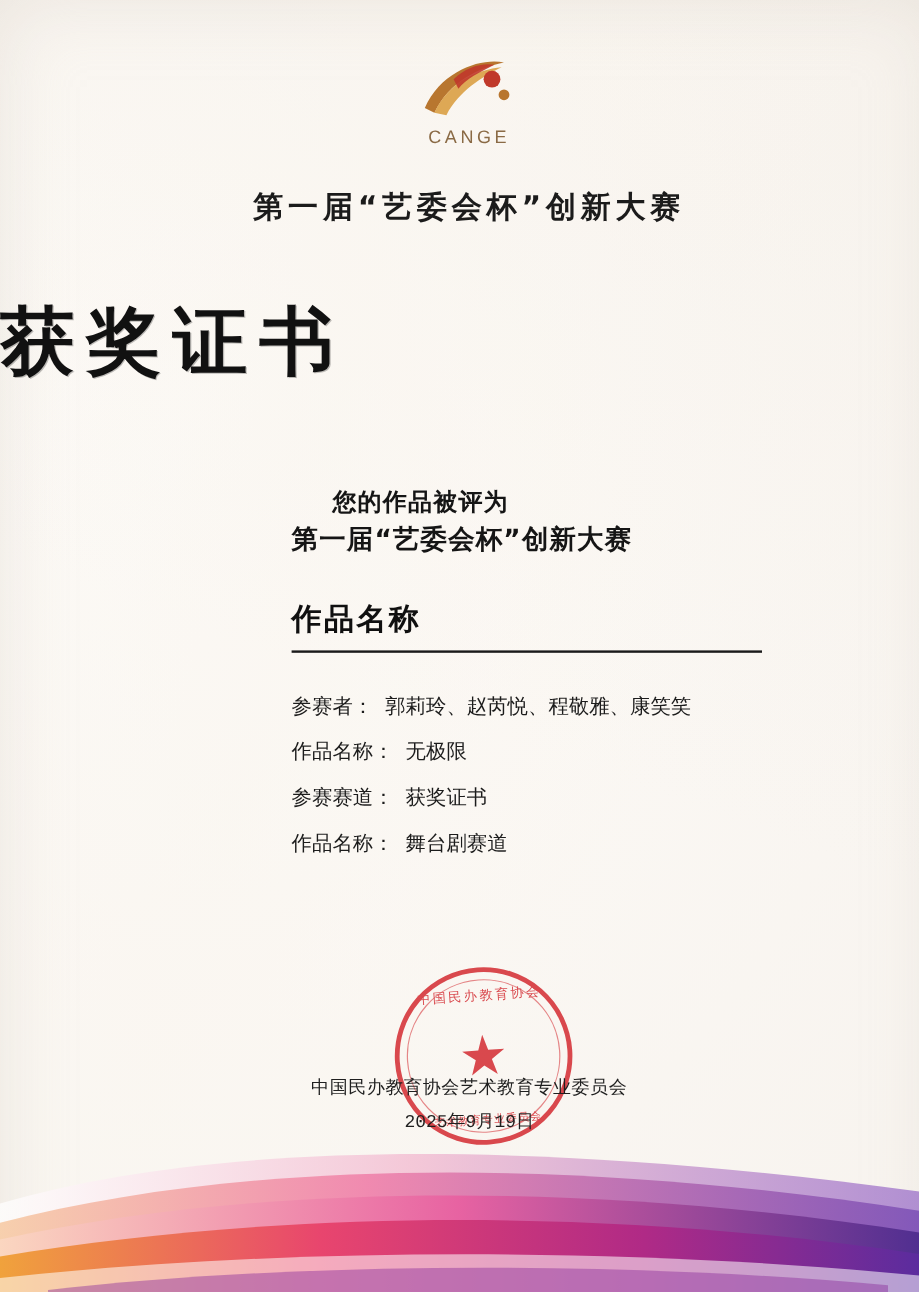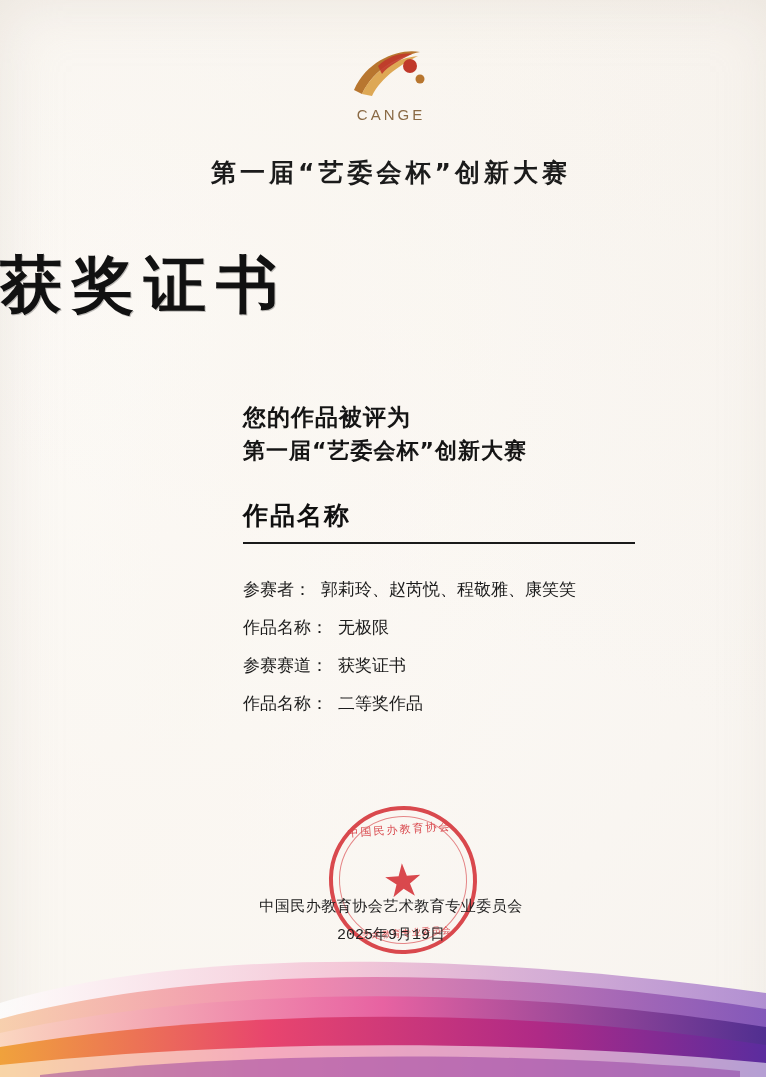--- a/index.html
+++ b/index.html
@@ -88,26 +88,27 @@
   }
 
   
   .body-block {
     position: absolute;
     top: 404px;
     left: 243px;
     width: 420px;
   }
   .line-intro {
-    font-size: 23px;
+    font-size: 20px;
     font-weight: bold;
     color: #151515;
-    font-family: Liberation Mono, monospace;
+    font-family: Liberation Serif, serif;
     letter-spacing: 1px;
     line-height: 31px;
+    margin-left: 34px;
   }
   .line-intro2 {
     font-size: 22px;
     font-weight: bold;
     color: #151515;
     font-family: "DejaVu Sans", sans-serif;
     letter-spacing: 1px;
     line-height: 31px;
   }
   .award-level {
@@ -253,21 +254,21 @@
       <div class="detail-row">
         <span class="detail-label">作品名称：</span>
         <span class="detail-value">无极限</span>
       </div>
       <div class="detail-row">
         <span class="detail-label">参赛赛道：</span>
         <span class="detail-value">获奖证书</span>
       </div>
       <div class="detail-row">
         <span class="detail-label">作品名称：</span>
-        <span class="detail-value">二等奖作品</span>
+        <span class="detail-value">舞台剧赛道</span>
       </div>
     </div>
   </div>
 
   <div class="seal">
     <div class="seal-inner"></div>
     <div class="seal-arc-top">中国民办教育协会</div>
     <div class="seal-star">★</div>
     <div class="seal-arc-bottom">艺术教育专业委员会</div>
   </div>

